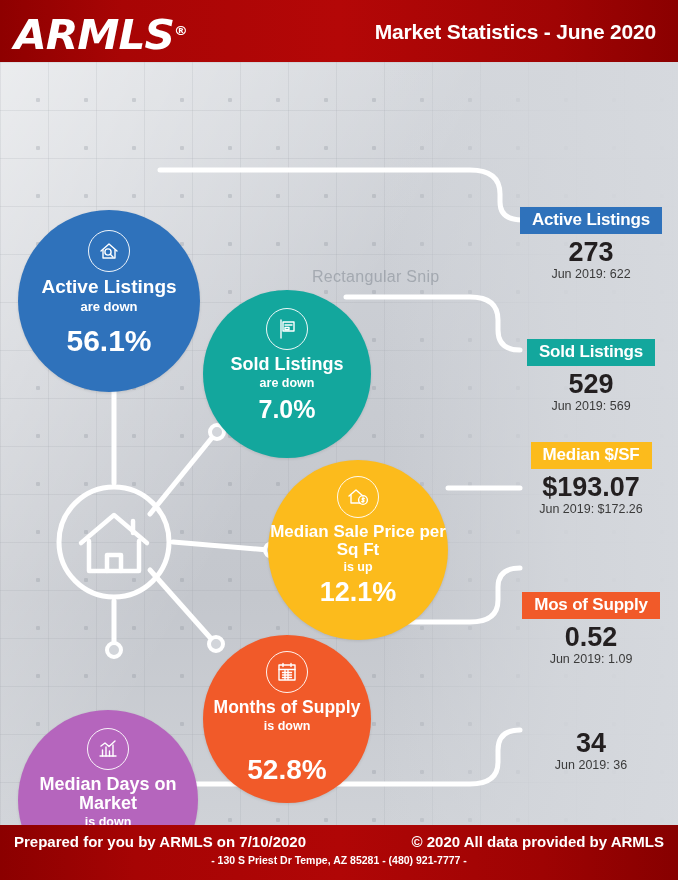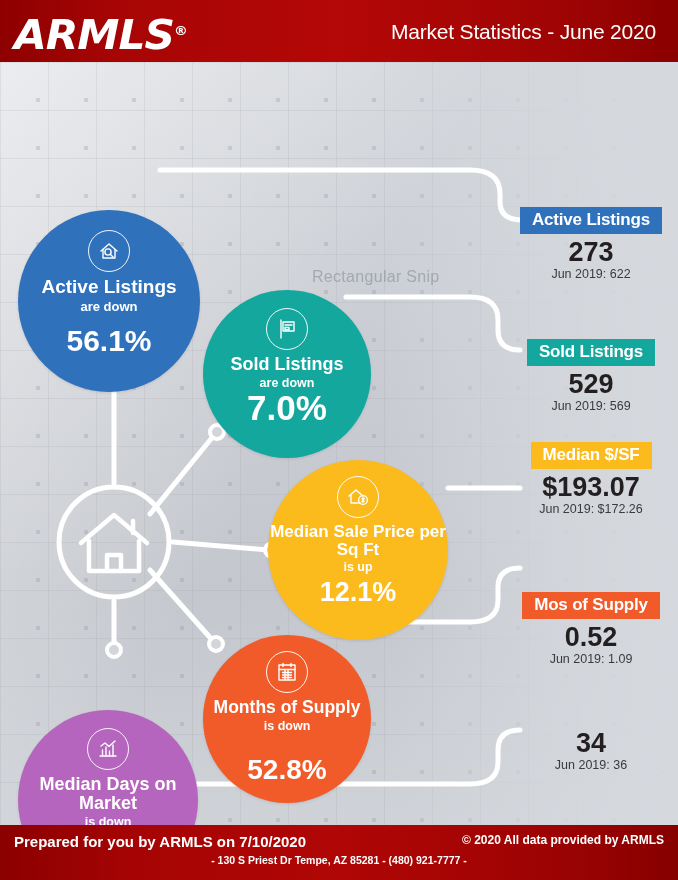--- a/index.html
+++ b/index.html
@@ -18,21 +18,21 @@
   .logo{
     position:absolute;left:14px;top:10px;
     font-size:40px;font-weight:bold;font-style:italic;
     letter-spacing:-1px;color:#ffffff;line-height:42px;
     transform:scaleX(1.06);transform-origin:left center;
     font-family:"DejaVu Sans", sans-serif;
   }
   .logo .reg{font-size:13px;vertical-align:super;font-style:normal;}
   .header-title{
     position:absolute;right:22px;top:20px;
-    font-size:21px;font-weight:normal;color:#ffffff;
+    font-size:21px;font-weight:bold;color:#ffffff;
     letter-spacing:-.2px;
   }
 
   
   .stage{
     position:absolute;left:0;top:62px;width:678px;height:763px;
     background:
       linear-gradient(120deg, rgba(255,255,255,.55) 0%, rgba(255,255,255,0) 45%),
       linear-gradient(180deg,#d3d6db 0%,#c9ccd2 40%,#c4c7cd 70%,#cfd2d7 100%);
     overflow:hidden;
@@ -82,21 +82,21 @@
   .bubble .pct{font-weight:bold;line-height:1;}
 
   #b-active{left:18px;top:148px;width:182px;height:182px;background:#2f72bb;padding-top:20px;box-sizing:border-box;}
   #b-active .ttl{font-size:19px;}
   #b-active .sub{font-size:13px;margin-top:2px;}
   #b-active .pct{font-size:30px;margin-top:12px;}
 
   #b-sold{left:203px;top:228px;width:168px;height:168px;background:#13a79d;padding-top:18px;box-sizing:border-box;}
   #b-sold .ttl{font-size:18px;}
   #b-sold .sub{font-size:12.5px;margin-top:2px;}
-  #b-sold .pct{font-size:35px;text-align:center;}
+  #b-sold .pct{font-size:25px;margin-top:7px;text-align:center;}
 
   #b-price{left:268px;top:398px;width:180px;height:180px;background:#fcbb1c;padding-top:16px;box-sizing:border-box;}
   #b-price .ttl{font-size:17px;}
   #b-price .sub{font-size:12.5px;margin-top:1px;}
   #b-price .pct{font-size:27px;margin-top:5px;}
 
   #b-supply{left:203px;top:573px;width:168px;height:168px;background:#f15a29;padding-top:16px;box-sizing:border-box;}
   #b-supply .ttl{font-size:17.5px;}
   #b-supply .sub{font-size:12.5px;margin-top:2px;}
   #b-supply .pct{font-size:28px;margin-top:23px;}
@@ -127,21 +127,21 @@
   #s-supply{left:512px;top:530px;width:158px;}
   #s-dom{left:512px;top:663px;width:158px;}
 
   
   .footer{
     position:absolute;left:0;top:825px;width:678px;height:55px;
     background:linear-gradient(90deg,#8b0000 0%,#a60404 20%,#b00606 50%,#9e0303 80%,#870000 100%);
     color:#ffffff;
   }
   .footer .left{position:absolute;left:14px;top:8px;font-size:15px;font-weight:bold;}
-  .footer .right{position:absolute;right:14px;top:8px;font-size:12px;font-weight:bold;}
+  .footer .right{position:absolute;right:14px;top:8px;font-size:15px;font-weight:bold;}
   .footer .center{position:absolute;left:0;right:0;top:29px;text-align:center;font-size:10.5px;font-weight:bold;}
 </style>
 </head>
 <body>
 
 <div id="page">
 
   <div class="header">
     <div class="logo"><span>ARMLS</span><span class="reg">®</span></div>
     <div class="header-title">Market Statistics - June 2020</div>

